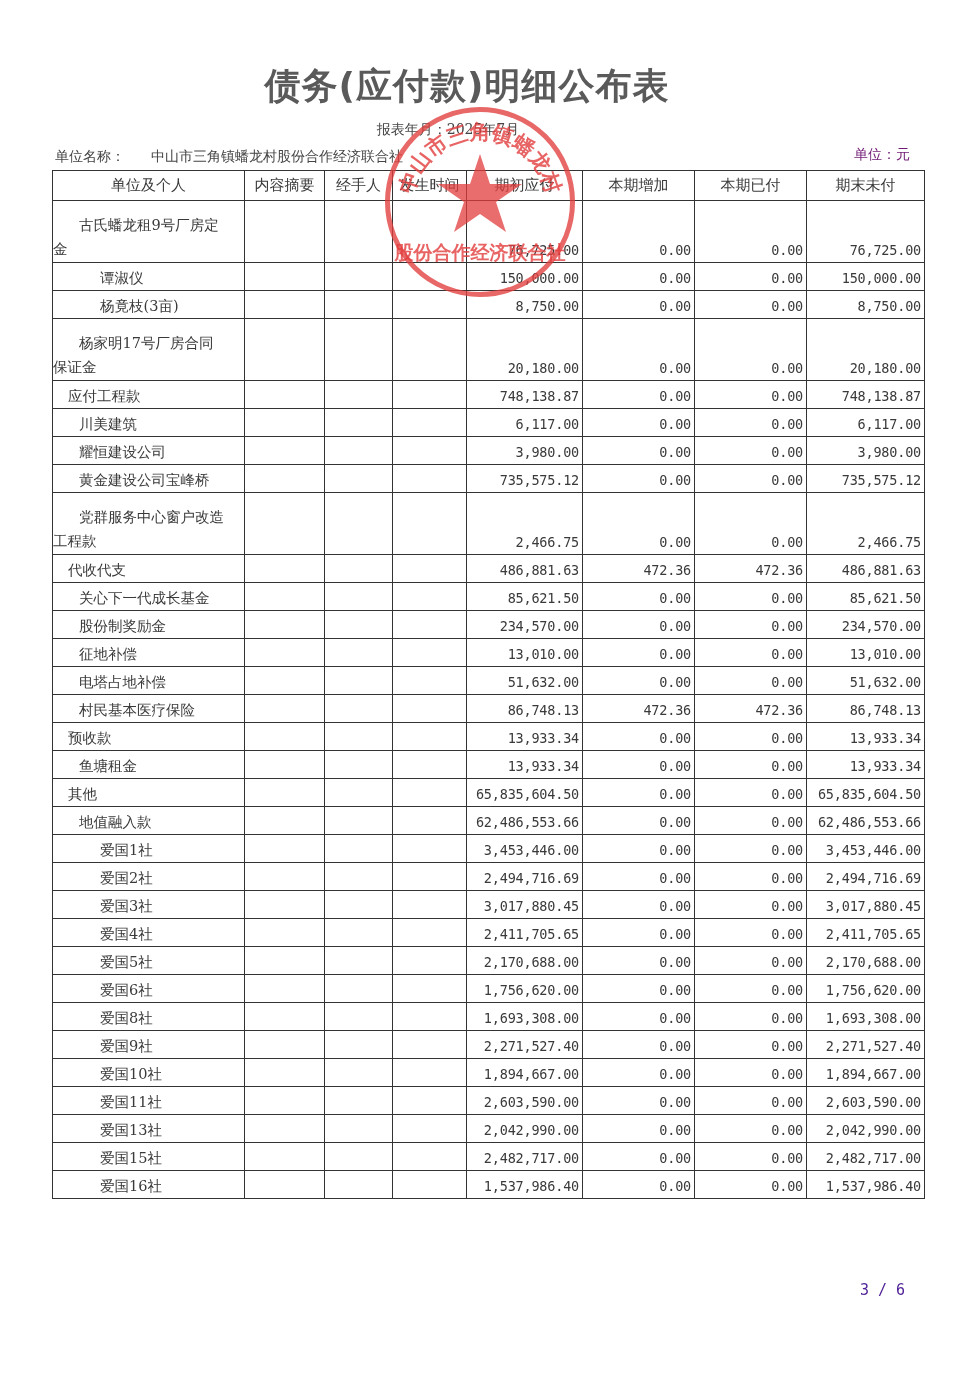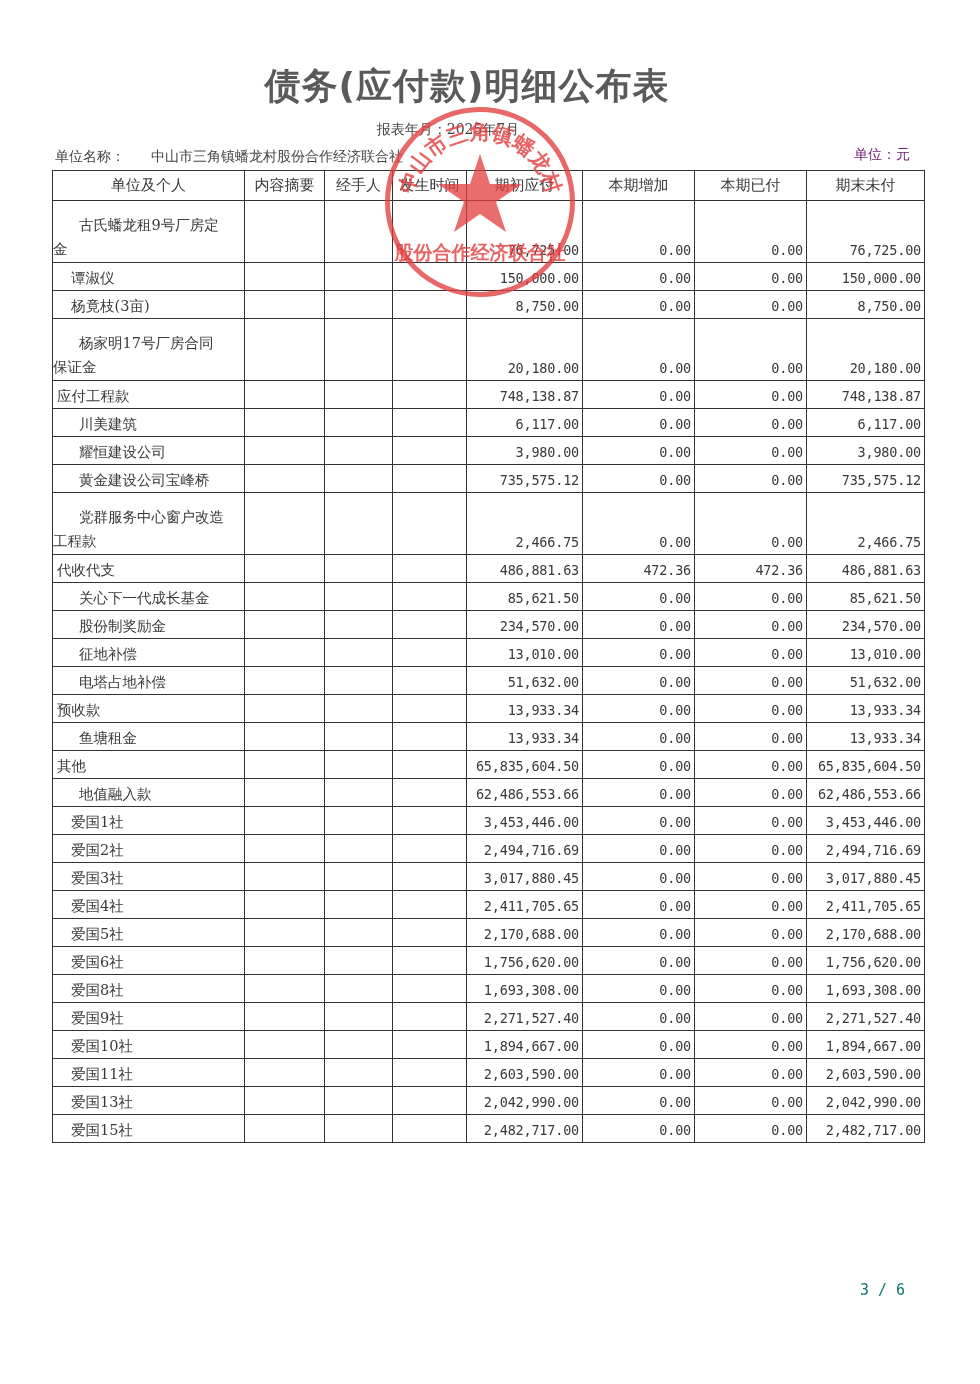--- a/index.html
+++ b/index.html
@@ -20,28 +20,28 @@
   table {
     position: absolute; left: 52px; top: 170px; width: 872px;
     border-collapse: collapse; table-layout: fixed;
     font-size: 14.5px; color: #3a3a3a;
   }
   th, td { border: 1.6px solid #333; }
   th { font-weight: normal; height: 30px; text-align: center; font-size: 15px; }
   td { height: 28px; vertical-align: bottom; padding: 0 3px 1px 3px; line-height: 22px; }
   td.num { text-align: right; font-family: "DejaVu Sans Mono", "Liberation Mono", monospace; font-size: 13.5px; letter-spacing: -0.2px; }
   td.name { text-align: left; }
-  td.name.l0 { padding-left: 4px; }
+  td.name.l0 { padding-left: 15px; }
   td.name.l1 { padding-left: 26px; }
-  td.name.l2 { padding-left: 18px; }
+  td.name.l2 { padding-left: 47px; }
   td.name.wrap { line-height: 24px; padding-top: 12px; }
   td.name.wrap .first { display: block; }
   td.name.wrap .rest { display: block; margin-left: -26px; }
   tr.tall td { height: 52px; }
-  .page-num { position: absolute; left: 860px; top: 1281px; font-size: 15px; color: #0f766e; font-family: "DejaVu Sans Mono", "Liberation Mono", monospace; }
+  .page-num { position: absolute; left: 860px; top: 1281px; font-size: 15px; color: #4c1d95; font-family: "DejaVu Sans Mono", "Liberation Mono", monospace; }
   .stamp {
     position: absolute; left: 385px; top: 107px; width: 190px; height: 190px;
     border-radius: 50%; border: 5px solid rgba(226, 60, 60, 0.78);
     pointer-events: none;
   }
   .stamp svg { position: absolute; left: 0; top: 0; }
 </style>
 </head>
 <body>
 
@@ -217,20 +217,30 @@
         <td class="name l1">电塔占地补偿</td>
         <td></td>
         <td></td>
         <td></td>
         <td class="num">51,632.00</td>
         <td class="num">0.00</td>
         <td class="num">0.00</td>
         <td class="num">51,632.00</td>
       </tr>
       <tr>
+        <td class="name l1">村民基本医疗保险</td>
+        <td></td>
+        <td></td>
+        <td></td>
+        <td class="num">86,748.13</td>
+        <td class="num">472.36</td>
+        <td class="num">472.36</td>
+        <td class="num">86,748.13</td>
+      </tr>
+      <tr>
         <td class="name l0">预收款</td>
         <td></td>
         <td></td>
         <td></td>
         <td class="num">13,933.34</td>
         <td class="num">0.00</td>
         <td class="num">0.00</td>
         <td class="num">13,933.34</td>
       </tr>
       <tr>
@@ -375,20 +385,30 @@
       </tr>
       <tr>
         <td class="name l2">爱国15社</td>
         <td></td>
         <td></td>
         <td></td>
         <td class="num">2,482,717.00</td>
         <td class="num">0.00</td>
         <td class="num">0.00</td>
         <td class="num">2,482,717.00</td>
+      </tr>
+      <tr>
+        <td class="name l2">爱国16社</td>
+        <td></td>
+        <td></td>
+        <td></td>
+        <td class="num">1,537,986.40</td>
+        <td class="num">0.00</td>
+        <td class="num">0.00</td>
+        <td class="num">1,537,986.40</td>
       </tr>
     </tbody>
 </table>
 
 <div class="stamp">
   <svg width="180" height="180" viewBox="0 0 180 180">
     <defs>
       <path id="arcTop" d="M 22 95 A 68 68 0 0 1 158 95"></path>
     </defs>
     <polygon points="90,42 100,72 132,72 106,90 116,120 90,102 64,120 74,90 48,72 80,72" fill="rgba(226,60,60,0.75)"></polygon>

